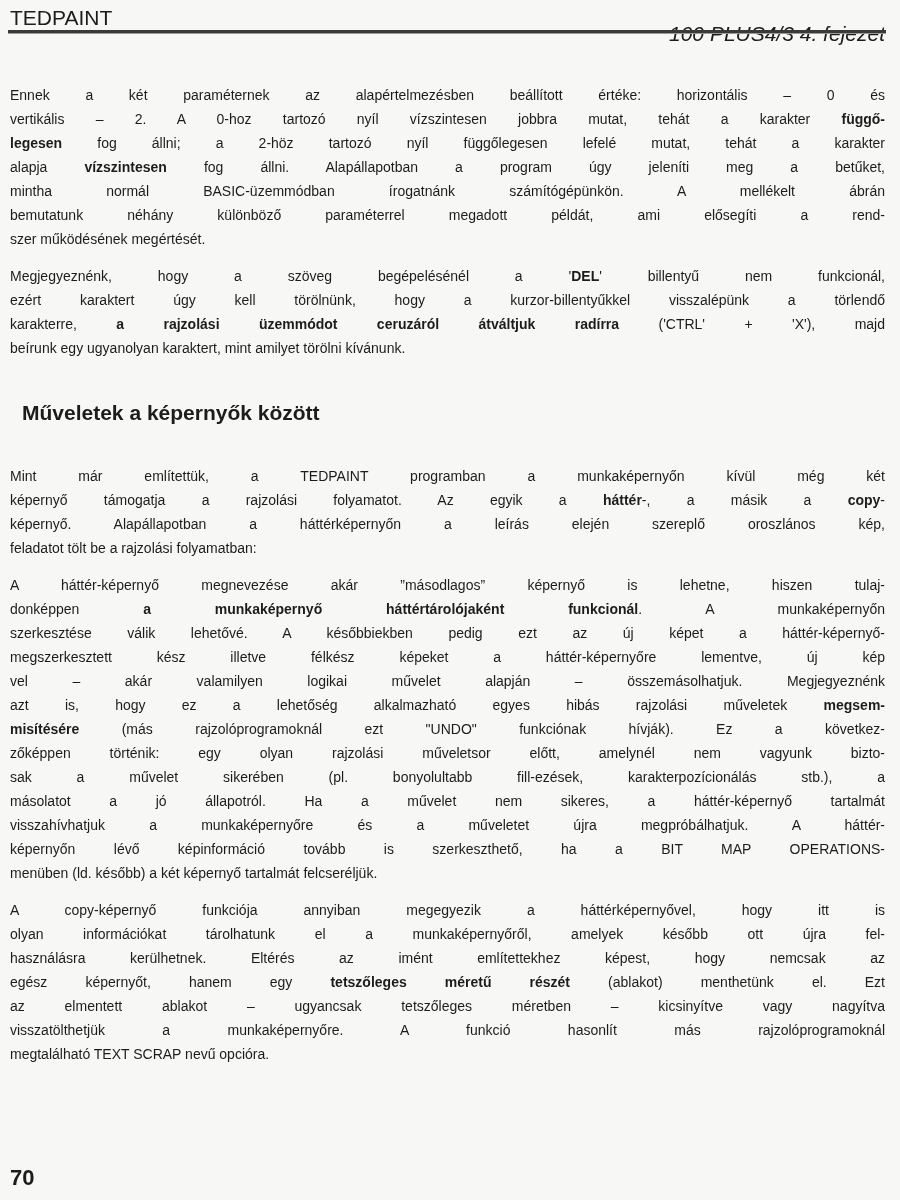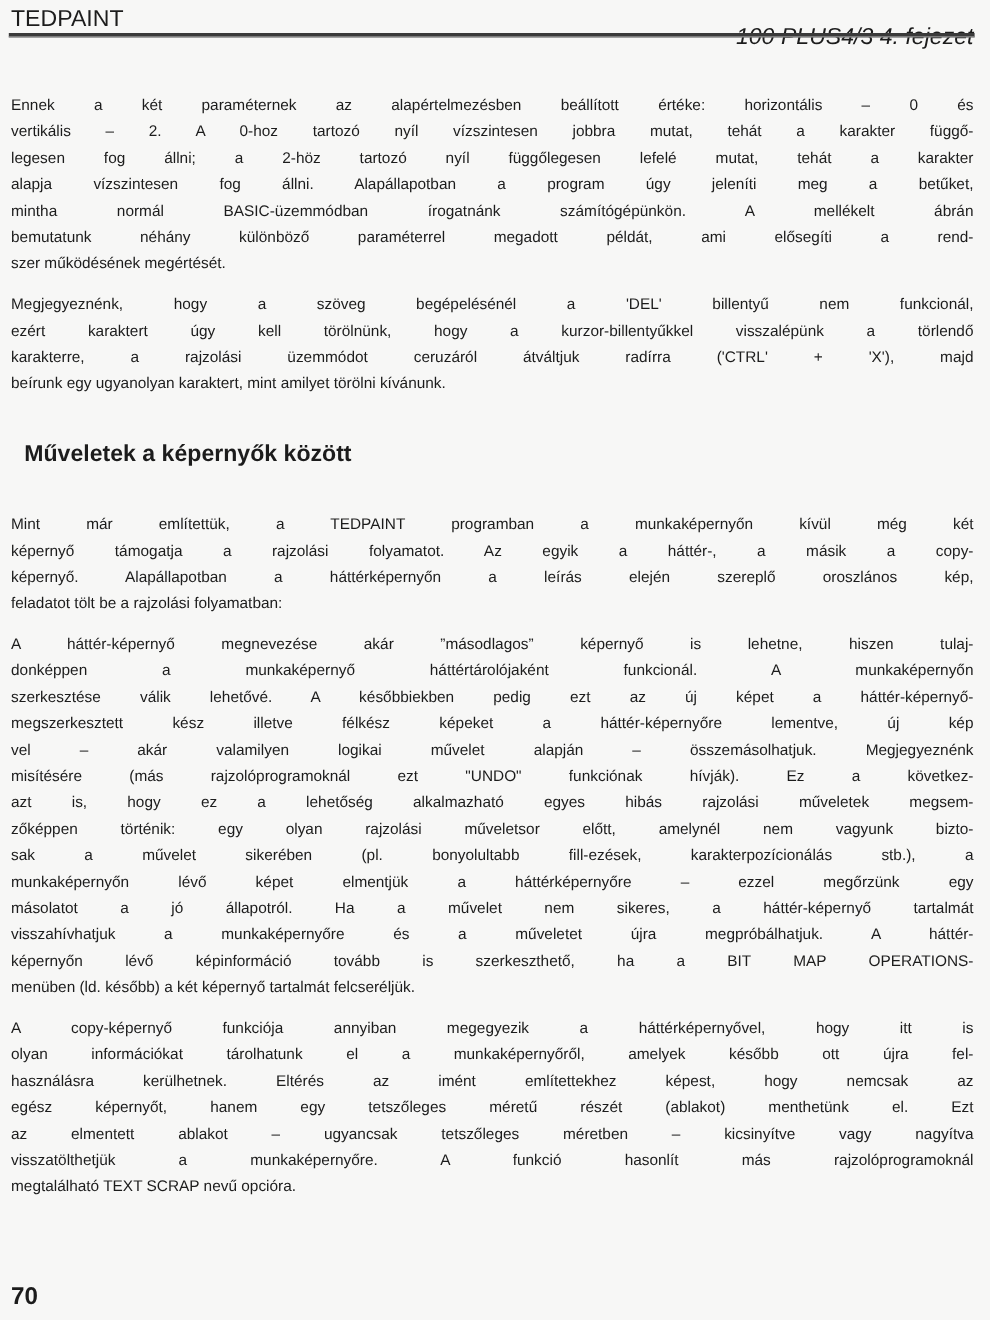--- a/index.html
+++ b/index.html
@@ -17,21 +17,21 @@
       position: absolute; left: 8px; top: 30px; width: 878px; height: 3px;
       background: #3a3a3a; border-bottom: 1px solid #9a9a9a;
     }
     .content { position: absolute; left: 10px; top: 83px; width: 875px; }
     .para { margin: 0; }
     .line {
       display: block; white-space: nowrap; font-size: 14px; line-height: 24px;
       text-align: justify; text-align-last: justify; height: 24px;
     }
     .line.last { text-align-last: left; }
-    b { font-weight: normal; }
+    b { font-weight: bold; }
     .gap-s { height: 13px; }
     .gap-h { height: 27px; }
     .heading {
       font-size: 21px; font-weight: bold; line-height: 28px; margin: 12px;
     }
     .gap-after-h { height: 25px; }
     .page-num {
       position: absolute; left: 10px; top: 1165px; font-size: 22px; font-weight: bold;
     }
   </style>
@@ -70,25 +70,24 @@
       <span class="line"><span>képernyő. Alapállapotban a háttérképernyőn a leírás elején szereplő oroszlános kép,</span></span>
       <span class="line last"><span>feladatot tölt be a rajzolási folyamatban:</span></span>
     </div>
   <div class="gap-s"></div>
   <div class="para">
       <span class="line"><span>A háttér-képernyő megnevezése akár ”másodlagos” képernyő is lehetne, hiszen tulaj-</span></span>
       <span class="line"><span>donképpen </span><b>a munkaképernyő háttértárolójaként funkcionál</b><span>. A munkaképernyőn</span></span>
       <span class="line"><span>szerkesztése válik lehetővé. A későbbiekben pedig ezt az új képet a háttér-képernyő-</span></span>
       <span class="line"><span>megszerkesztett kész illetve félkész képeket a háttér-képernyőre lementve, új kép</span></span>
       <span class="line"><span>vel – akár valamilyen logikai művelet alapján – összemásolhatjuk. Megjegyeznénk</span></span>
+      <span class="line"><span>azt is, hogy ez a lehetőség alkalmazható egyes hibás rajzolási műveletek </span><b>megsem-</b></span>
       <span class="line"><b>misítésére</b><span> (más rajzolóprogramoknál ezt "UNDO" funkciónak hívják). Ez a következ-</span></span>
-      <span class="line"><span>azt is, hogy ez a lehetőség alkalmazható egyes hibás rajzolási műveletek </span><b>megsem-</b></span>
       <span class="line"><span>zőképpen történik: egy olyan rajzolási műveletsor előtt, amelynél nem vagyunk bizto-</span></span>
       <span class="line"><span>sak a művelet sikerében (pl. bonyolultabb fill-ezések, karakterpozícionálás stb.), a</span></span>
-      <span class="line"><span>munkaképernyőn lévő képet elmentjük a háttérképernyőre – ezzel megőrzünk egy</span></span>
       <span class="line"><span>másolatot a jó állapotról. Ha a művelet nem sikeres, a háttér-képernyő tartalmát</span></span>
       <span class="line"><span>visszahívhatjuk a munkaképernyőre és a műveletet újra megpróbálhatjuk. A háttér-</span></span>
       <span class="line"><span>képernyőn lévő képinformáció tovább is szerkeszthető, ha a BIT MAP OPERATIONS-</span></span>
       <span class="line last"><span>menüben (ld. később) a két képernyő tartalmát felcseréljük.</span></span>
     </div>
   <div class="gap-s"></div>
   <div class="para">
       <span class="line"><span>A copy-képernyő funkciója annyiban megegyezik a háttérképernyővel, hogy itt is</span></span>
       <span class="line"><span>olyan információkat tárolhatunk el a munkaképernyőről, amelyek később ott újra fel-</span></span>
       <span class="line"><span>használásra kerülhetnek. Eltérés az imént említettekhez képest, hogy nemcsak az</span></span>

